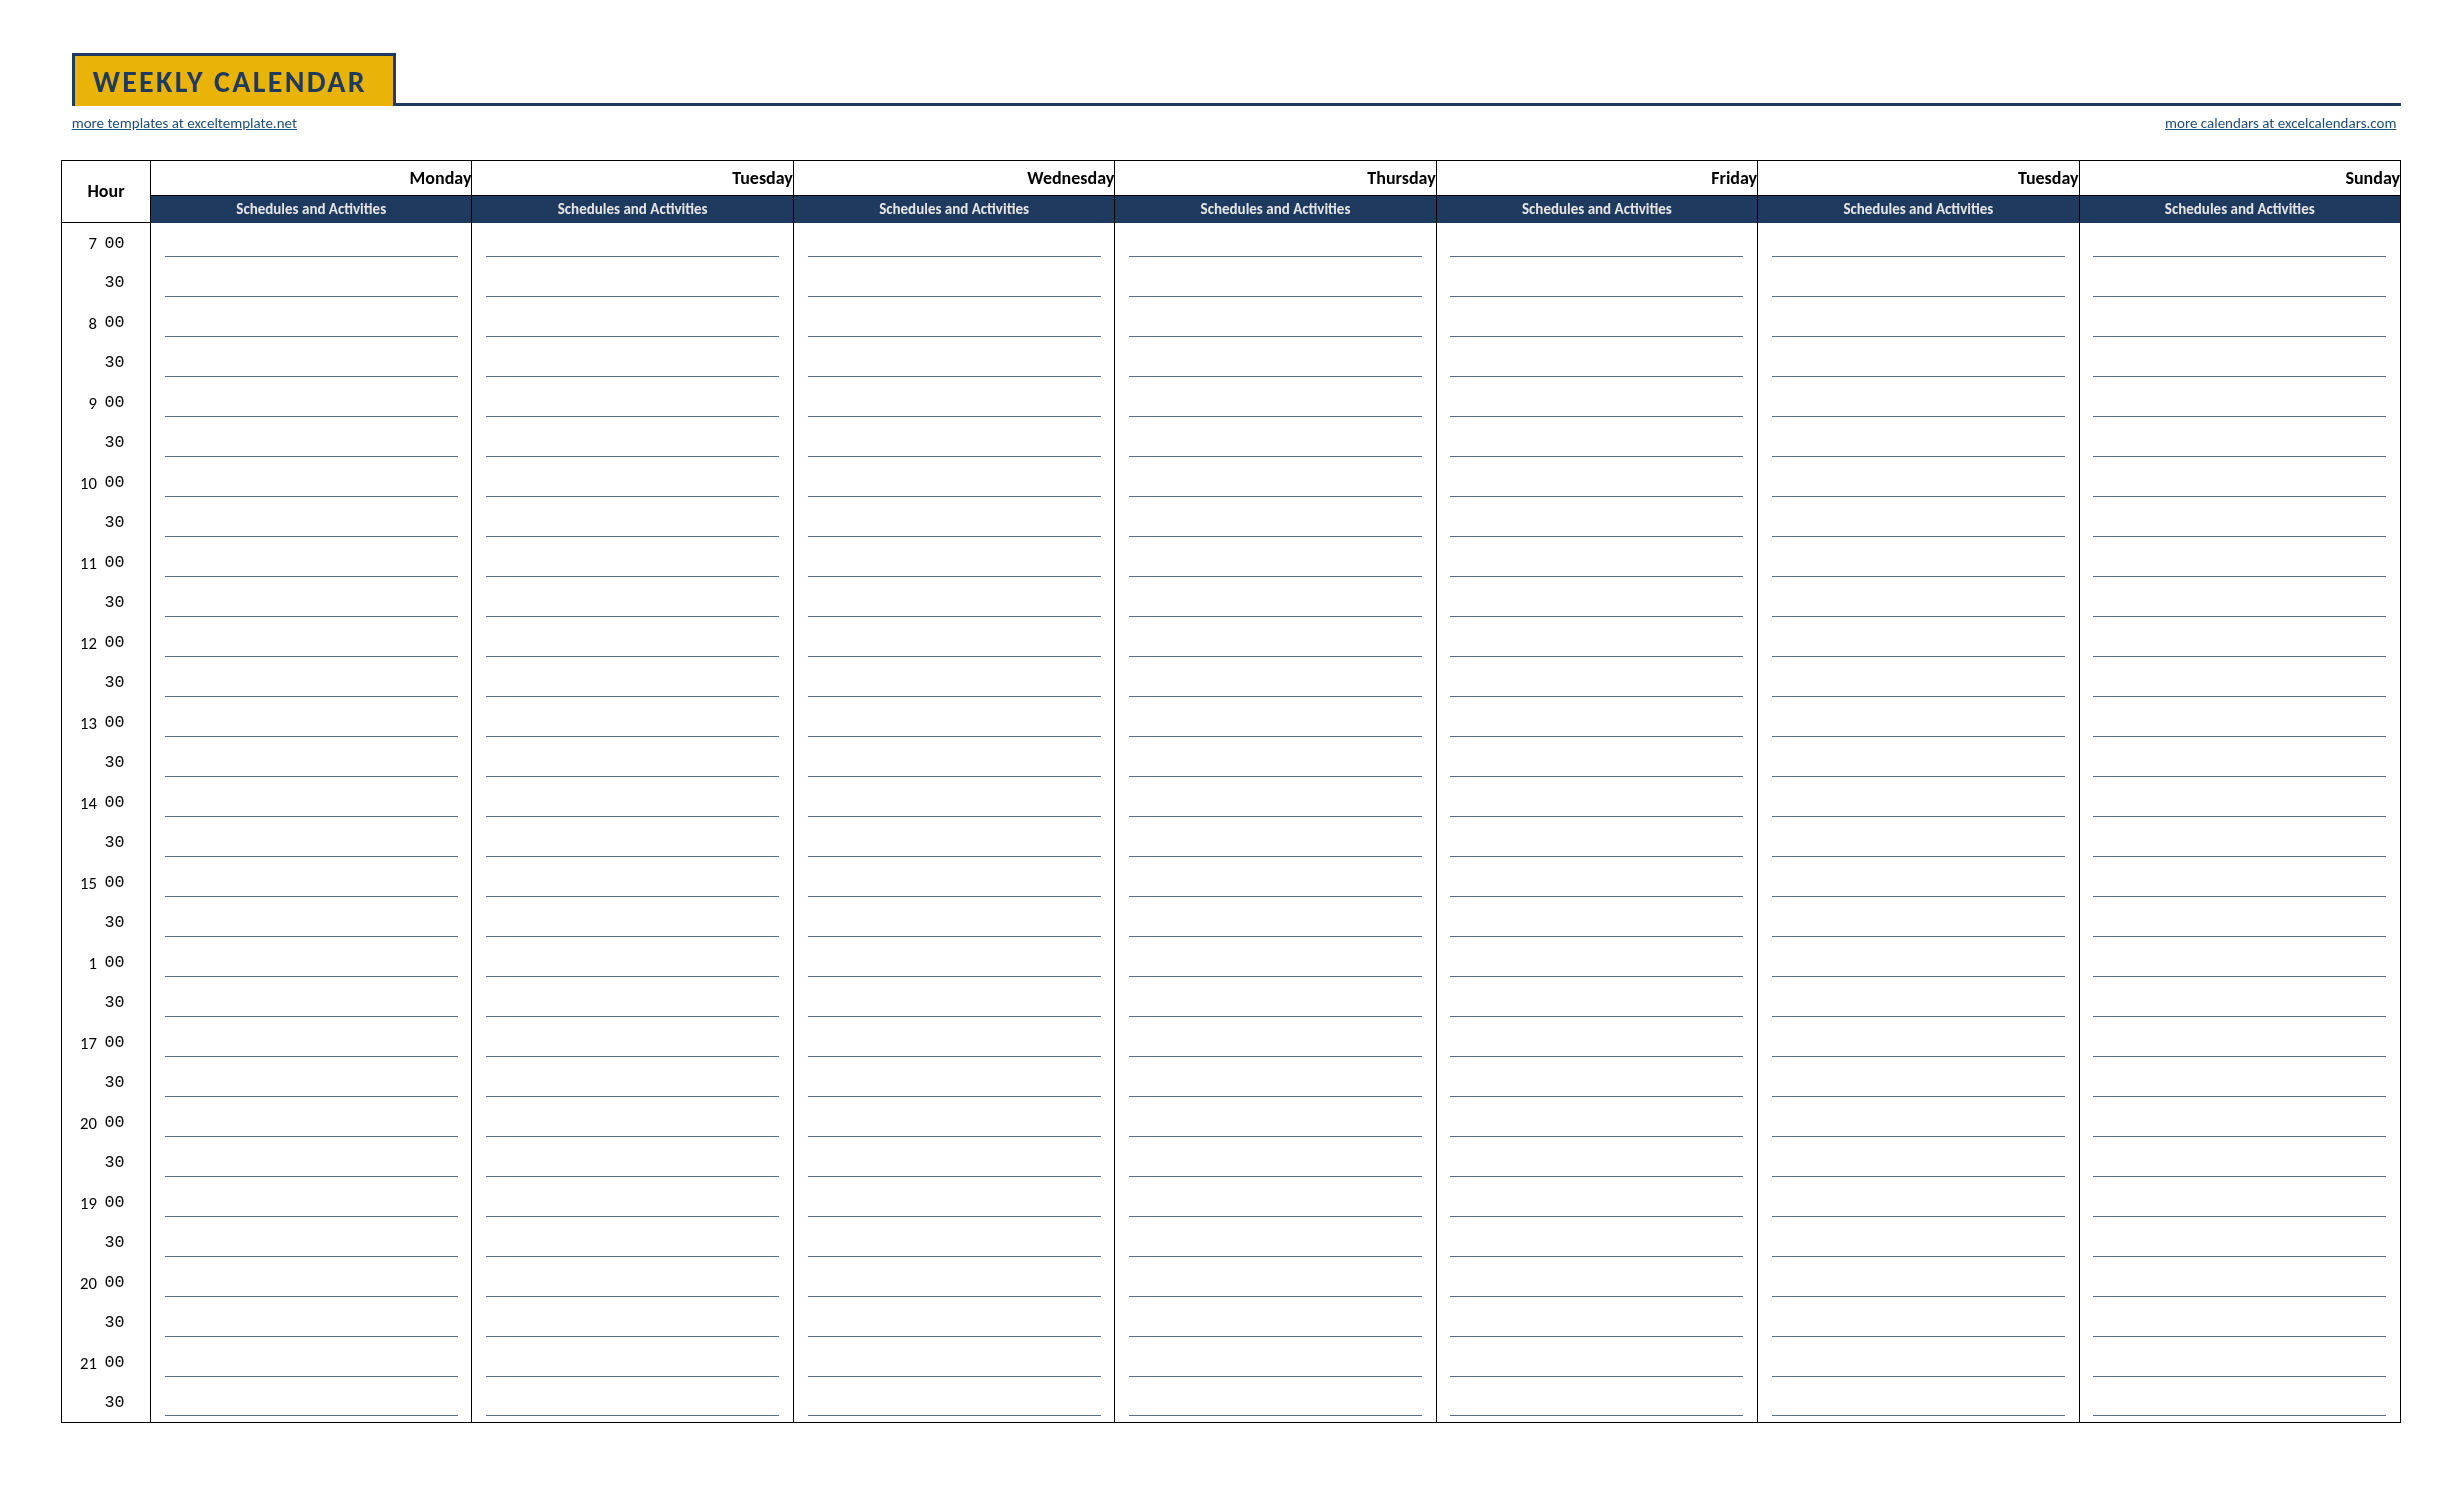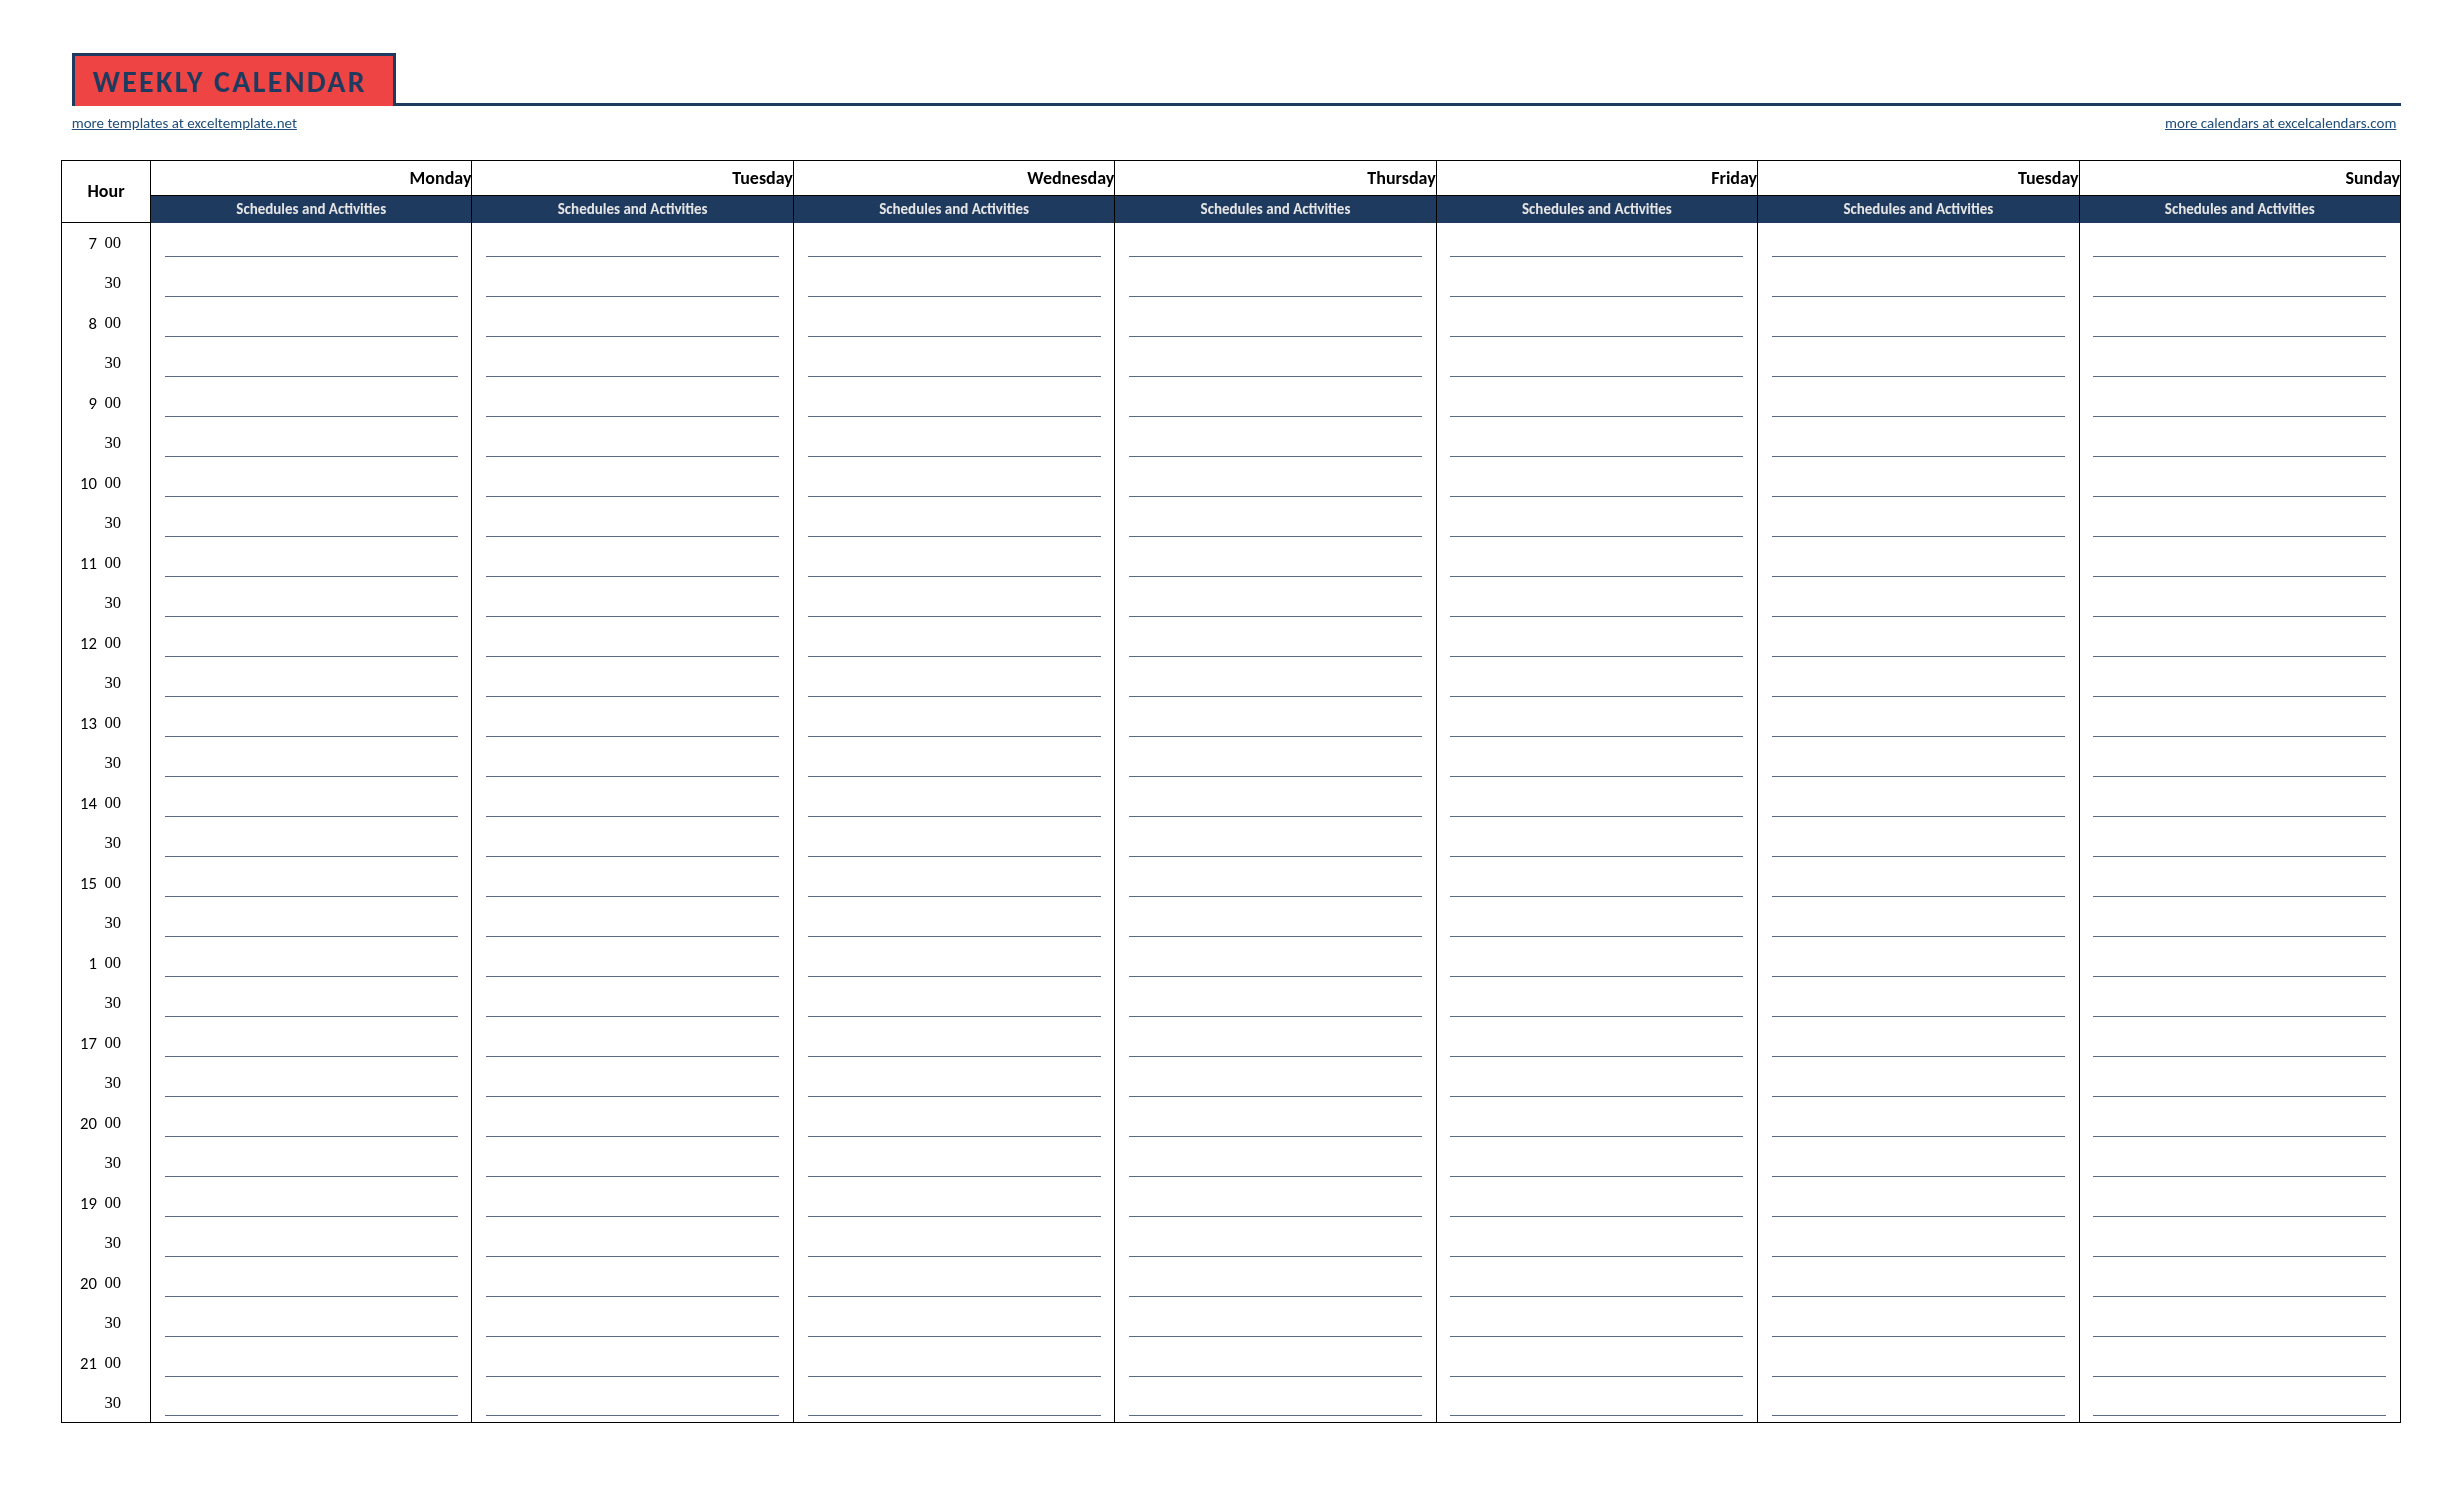--- a/index.html
+++ b/index.html
@@ -28,21 +28,21 @@
     height: 53px;
     padding: 6px 26px 6px 18px;
     border: 3px solid var(--navy);
     border-bottom: none;
     font-weight: 700;
     font-size: 30px;
     letter-spacing: 2.3px;
     color: var(--navy);
     display: flex;
     align-items: center;
-    background: #ef4444;
+    background: #eab308;
     z-index: 2;
   }
   .title-rule {
     position: absolute;
     left: 0;
     right: 0;
     bottom: 0;
     border-bottom: 3px solid var(--navy);
     z-index: 1;
   }
@@ -100,21 +100,21 @@
     vertical-align: middle;
     padding-right: 4.6px;
     border-left: 1.5px solid #000;
   }
   td.min-col {
     text-align: left;
     font-size: 16.7px;
     vertical-align: middle;
     padding-left: 3px;
     border-right: 1.5px solid #000;
-    font-family: Liberation Serif, serif;
+    font-family: Liberation Mono, monospace;
   }
   td.hour-col.blank { }
   td.slot-cell {
     border-left: 1.5px solid #000;
     border-right: 1.5px solid #000;
     padding: 0 13.7px;
     vertical-align: bottom;
   }
   td.slot-cell .line {
     border-bottom: 1.5px solid #5b6b86;

